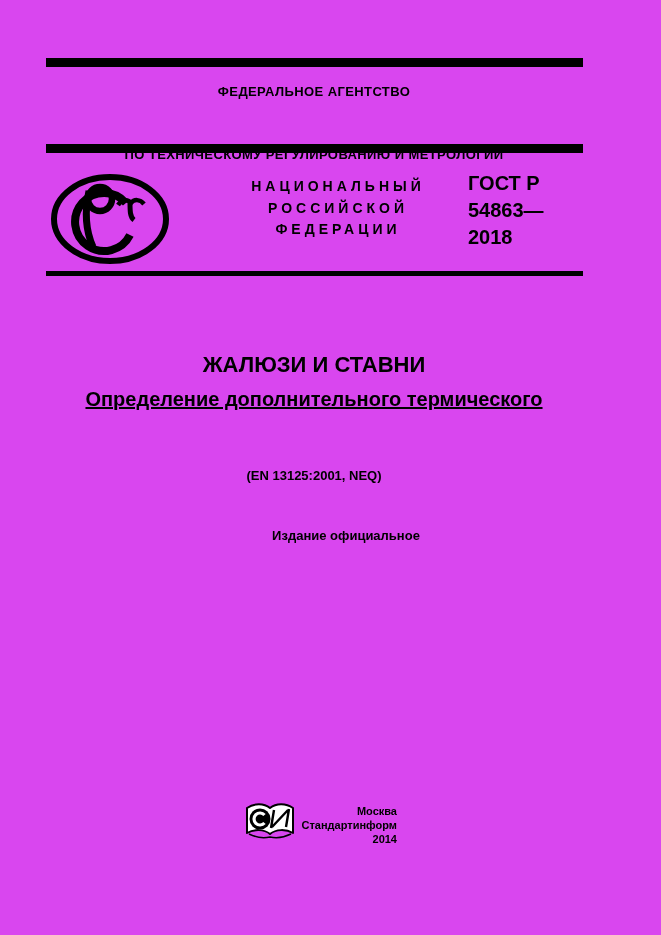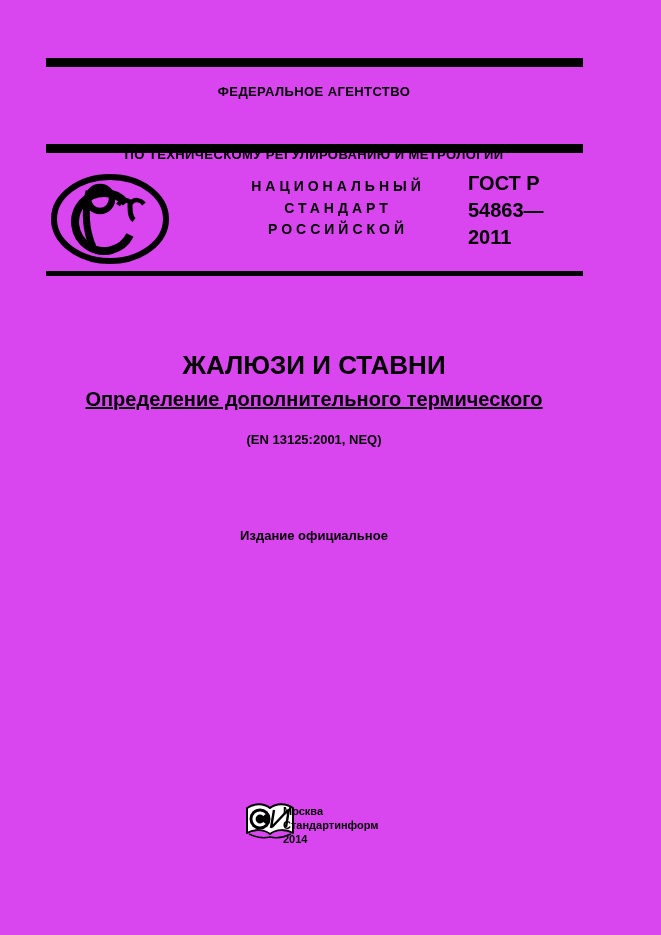--- a/index.html
+++ b/index.html
@@ -24,28 +24,28 @@
     position:absolute; top:176px; left:180px; width:316px; text-align:center;
     font-weight:bold; font-size:14px; letter-spacing:4px; line-height:21.5px;
   }
   .designation div { white-space:nowrap; }
 
   .gost-code {
     position:absolute; top:170px; left:468px;
     font-weight:bold; font-size:20px; line-height:27px; white-space:nowrap;
   }
 
-  .doc-title    { top:353px; font-weight:bold; font-size:26px; line-height:24px; }
+  .doc-title    { top:353px; font-weight:bold; font-size:22px; line-height:24px; }
   .doc-subtitle { top:386px; font-weight:bold; font-size:20px; line-height:27px;text-decoration:underline; }
-  .reference    { top:432px; font-weight:bold; font-size:13px; line-height:16px; }
-  .edition      { top:528px; font-weight:bold; font-size:13px; line-height:16px; }
+  .reference    { top:468px; font-weight:bold; font-size:13px; line-height:16px; }
+  .edition      { top:528px; font-weight:bold; font-size:13px; line-height:16px;padding-left:32px; }
 
   .si-logo { position:absolute; left:245px; top:801px; }
   .imprint {
-    position:absolute; top:804px; left:283px; width:114px; text-align:left;
+    position:absolute; top:804px; left:283px; width:114px; text-align:right;
     font-weight:bold; font-size:11px; line-height:14px;
   }
 </style>
 </head>
 <body>
 
 <div class="page">
 
   <div class="rule rule-top"></div>
 
@@ -60,28 +60,28 @@
       <path d="M 76,30 A 29 29 0 1 0 80,62" fill="none" stroke="#000" stroke-width="8"></path>
       <circle cx="50" cy="26" r="12" fill="none" stroke="#000" stroke-width="6.5"></circle>
       <path d="M 39,18 C 35,36 35,56 43,74" fill="none" stroke="#000" stroke-width="7"></path>
       <path d="M 68,32 C 72,26 78,26 81,30 C 84,26 90,26 94,31" fill="none" stroke="#000" stroke-width="4.5"></path>
       <path d="M 80,29 C 80,38 80,44 84,47" fill="none" stroke="#000" stroke-width="5"></path>
     </svg>
   </span>
 
   <div class="designation">
     <div>НАЦИОНАЛЬНЫЙ</div>
-    <div>СТАНДАРТ</div>
     <div>РОССИЙСКОЙ</div>
+    <div>ФЕДЕРАЦИИ</div>
   </div>
 
   <div class="gost-code">
     <div>ГОСТ Р</div>
     <div>54863—</div>
-    <div>2011</div>
+    <div>2018</div>
   </div>
 
   <div class="rule rule-low"></div>
 
   <div class="centered doc-title">ЖАЛЮЗИ И СТАВНИ</div>
 
   <div class="centered doc-subtitle">
     <div>Определение дополнительного термического</div>
   </div>
 

